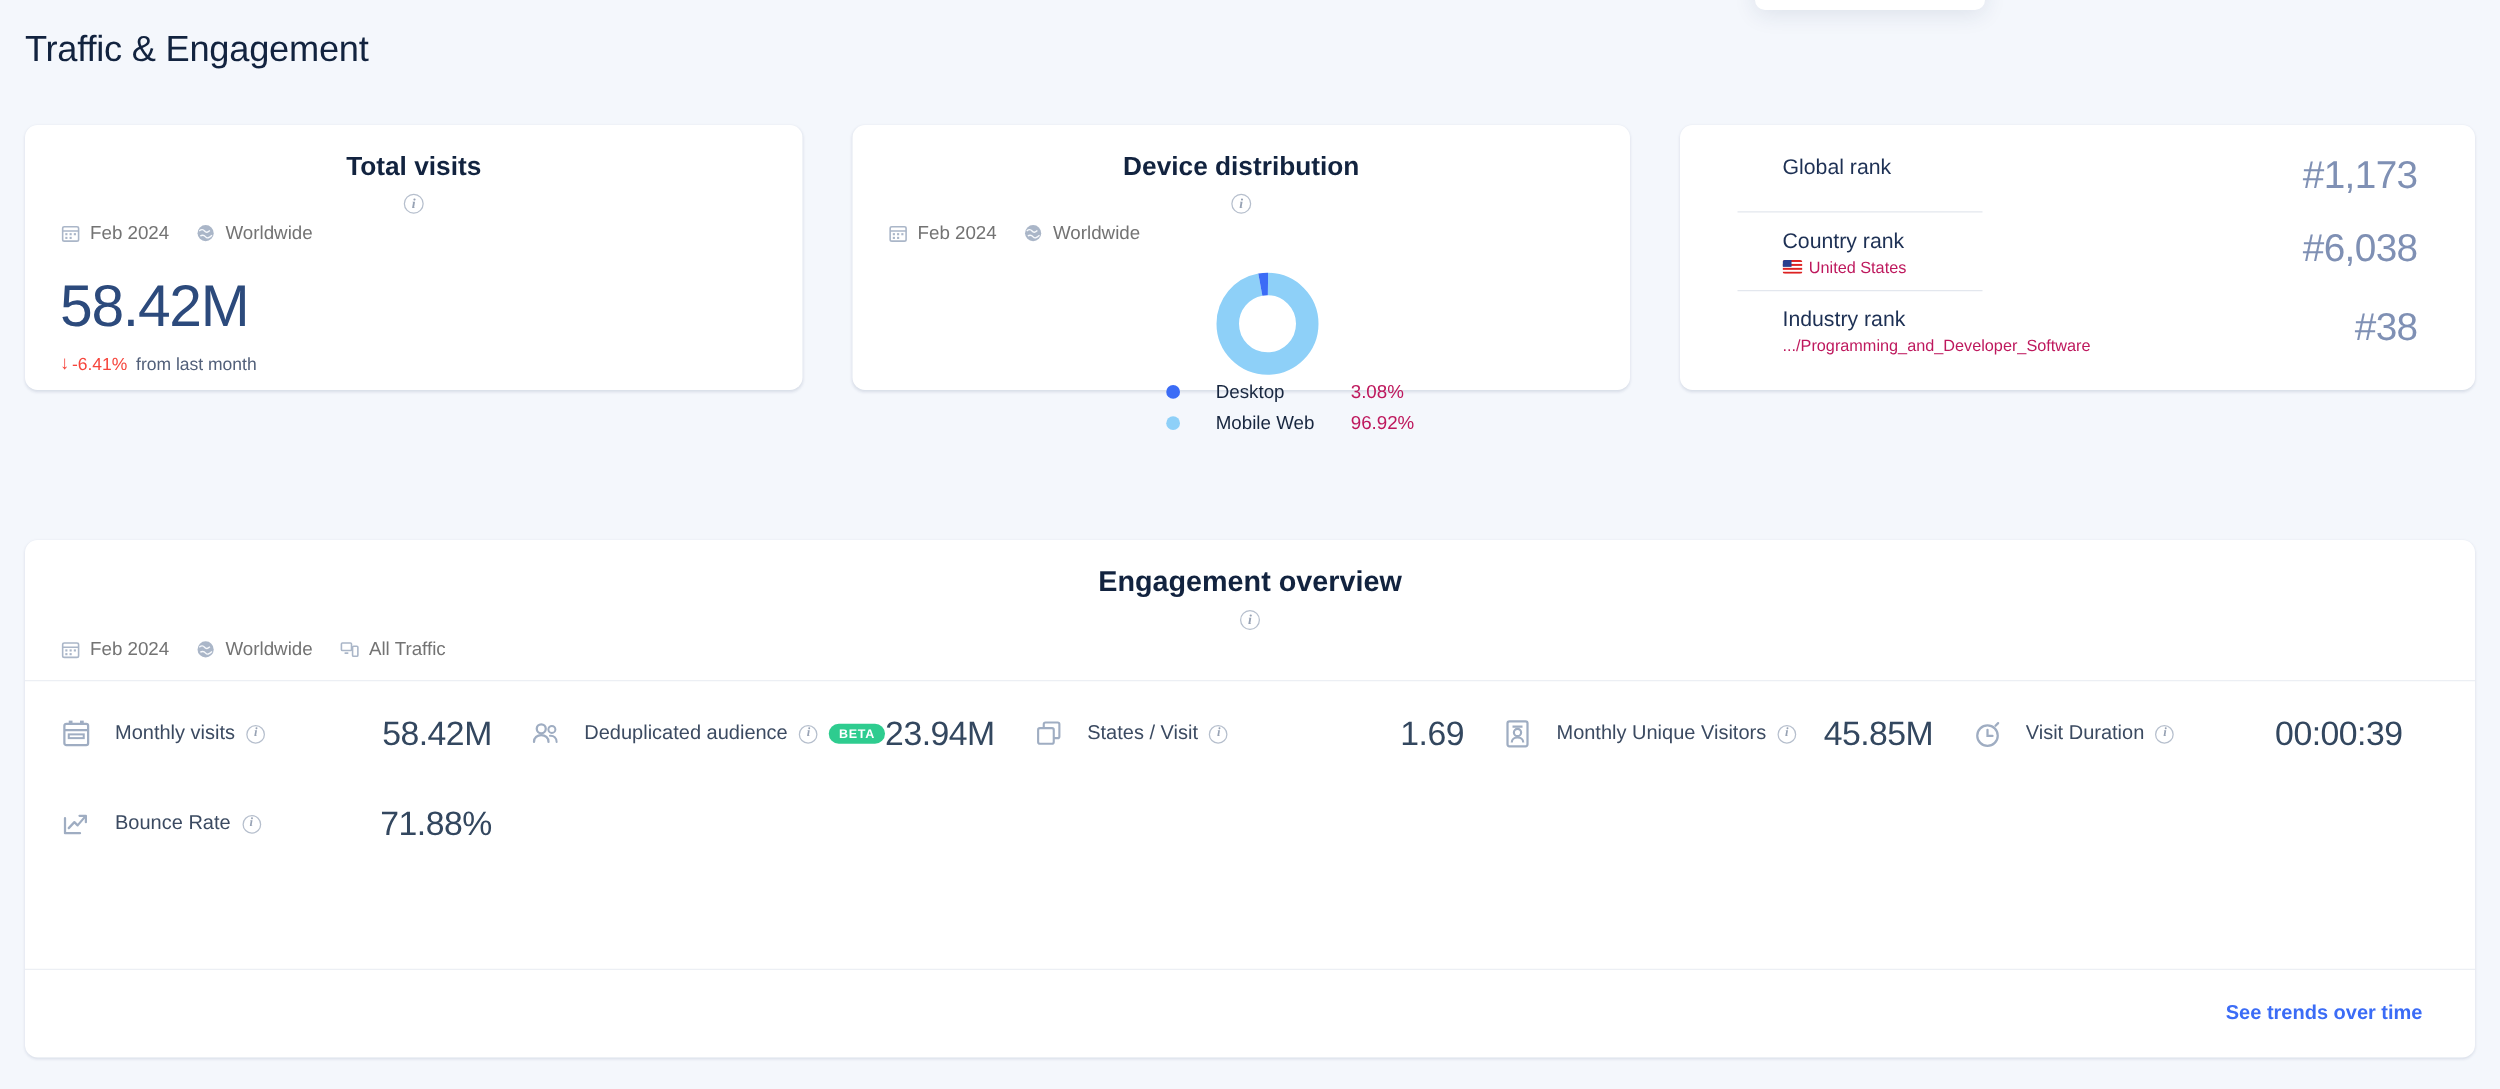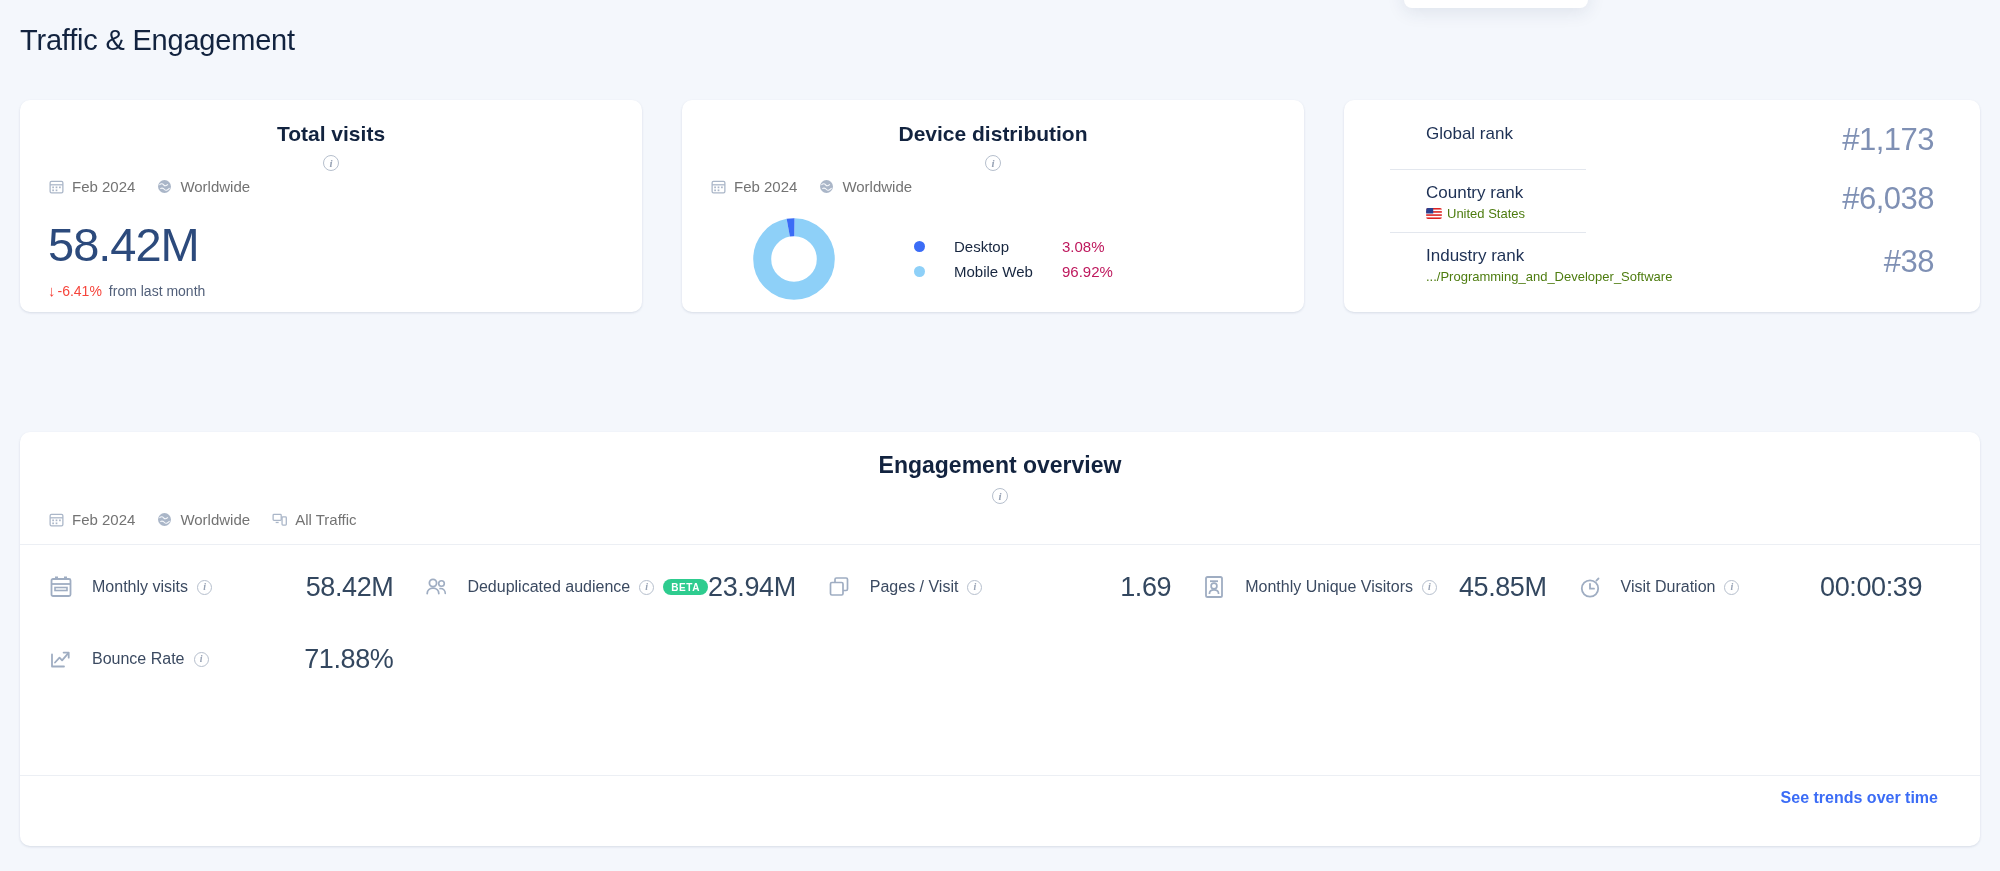--- a/index.html
+++ b/index.html
@@ -61,34 +61,34 @@
   
   .big-num {
     font-size: 47px; color: #2c4a7c; font-weight: 400;
     letter-spacing: -1px; line-height: 1;
   }
   .delta { margin-top: 14px; font-size: 14px; color: #52607a; display:flex; align-items:center; gap:7px;}
   .delta .pct { color: #f6453c; font-weight: 500; }
   .delta .arrow { color:#f6453c; font-size: 15px; }
 
   
-  .donut-wrap { display: flex; align-items: center; margin-top: 22px; }
+  .donut-wrap { display: flex; align-items: center; margin-top: 22px; flex-direction: column; }
   .donut { width: 84px; height: 84px; margin-left: 42px; }
   .legend { margin-left: 78px; font-size: 15px; }
   .legend-row { display: flex; align-items: center; height: 25px; }
   .legend-dot { width: 11px; height: 11px; border-radius: 50%; flex:0 0 auto; }
   .legend-label { margin-left: 29px; color: #17263f; font-weight: 500; min-width: 108px; }
   .legend-val { color: #be185d; }
 
   
   .rank-list { padding: 22px 46px 0 46px; }
   .rank-row { display: flex; align-items: flex-start; justify-content: space-between; margin-left: 36px; }
   .rank-left { padding-top: 2px; }
   .rank-name { font-size: 17px; color: #1d3054; }
-  .rank-sub { font-size: 13px; color: #4d7c0f; margin-top: 3px; display:flex; align-items:center; gap:5px;}
+  .rank-sub { font-size: 13px; color: #be185d; margin-top: 3px; display:flex; align-items:center; gap:5px;}
   .rank-val { font-size: 31px; color: #7f90b4; font-weight: 300; letter-spacing: -0.5px; }
   .rank-div { height: 1px; background: #e3e7ee; width: 196px; margin: 11px 0; }
   .flag { width: 16px; height: 11px; border-radius: 2px; display:block; }
 
   
   .eng-head { padding: 20px 28px 16px 28px; }
   .eng-divider { height: 1px; background: #eceff4; }
   .eng-grid {
     display: grid;
     grid-template-columns: 1fr 1fr 1fr 1fr 1fr;
@@ -102,21 +102,21 @@
   }
   .metric .m-val {
     margin-left: auto; font-size: 27px; color: #33475f;
     font-weight: 400; letter-spacing: -0.4px;
   }
   .beta {
     background: #2ecc8f; color: #fff; font-size: 10px; font-weight: 700;
     letter-spacing: .6px; padding: 3px 8px 2px 8px; border-radius: 9px;
   }
   .eng-foot {
-    position: absolute; left: 0; right: 0; bottom: 13px; height: 70px;
+    position: absolute; left: 0; right: 0; bottom: 0; height: 70px;
     display: flex; align-items: center; justify-content: flex-end;
     padding-right: 42px;
   }
   .trend-link {
     color: #3b6cf6; font-size: 16px; font-weight: 700; text-decoration: none; cursor: pointer;
   }
   .pad28 { padding: 22px 28px 0 28px; }
 </style>
 </head>
 <body>
@@ -324,21 +324,21 @@
         </span>
         <span class="m-val">23.94M</span>
       </div>
 
       <div class="metric">
         <svg class="m-ico" viewBox="0 0 26 26">
           <rect x="9" y="4" width="12.5" height="12.5" rx="1.4" fill="none" stroke="#9fadc2" stroke-width="1.7"></rect>
           <rect x="4.5" y="8.5" width="12.5" height="12.5" rx="1.4" fill="#fff" stroke="#9fadc2" stroke-width="1.7"></rect>
         </svg>
         <span class="m-label">
-          <span>Pages / Visit</span>
+          <span>States / Visit</span>
           <span class="info-i sm">i</span>
         </span>
         <span class="m-val">1.69</span>
       </div>
 
       <div class="metric">
         <svg class="m-ico" viewBox="0 0 26 26">
           <rect x="5" y="3" width="16" height="20" rx="1.6" fill="none" stroke="#9fadc2" stroke-width="1.8"></rect>
           <line x1="9" y1="7.2" x2="17" y2="7.2" stroke="#9fadc2" stroke-width="1.8"></line>
           <circle cx="13" cy="12" r="2.9" fill="none" stroke="#9fadc2" stroke-width="1.7"></circle>

